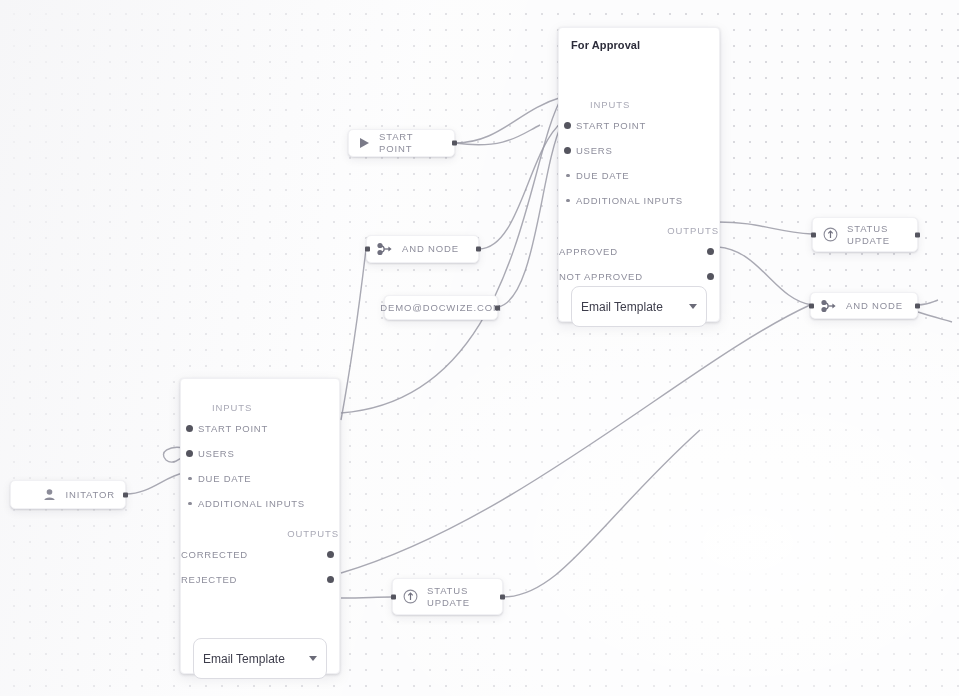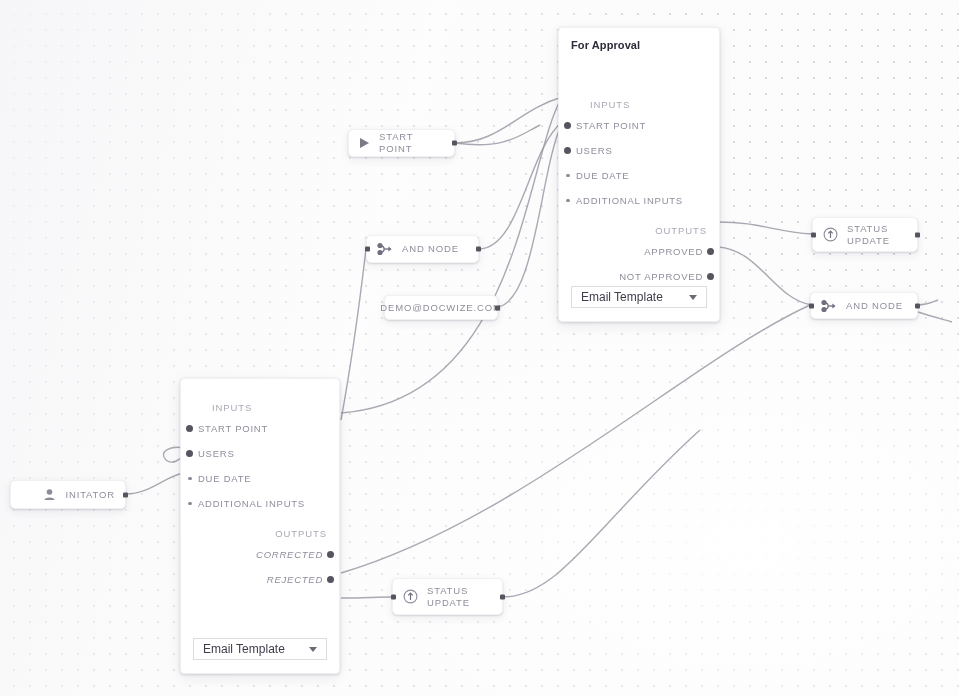--- a/index.html
+++ b/index.html
@@ -54,54 +54,54 @@
     padding: 11px 0 0 12px;
   }
   .section-label {
     font-size: 9.5px;
     color: #a9a9b6;
     letter-spacing: .9px;
     text-transform: uppercase;
     margin-left: 20px;
   }
   .inputs-label  { padding-left: 11px; }
-  .outputs-label { text-align: right; padding-right: 12px; }
+  .outputs-label { text-align: right; }
 
   .port-row {
     display: flex;
     align-items: center;
     height: 25px;
     font-size: 9.5px;
     letter-spacing: .75px;
     color: #8e8e9c;
     text-transform: uppercase;
     white-space: nowrap;
   }
   .port-row.in  { justify-content: flex-start; padding-left: 5px; }
-  .port-row.out { justify-content: flex-end;  padding-right: 5px; }
+  .port-row.out { justify-content: space-between;  padding-right: 5px; }
 
   .dot {
     width: 7px; height: 7px;
     border-radius: 50%;
     background: #55555f;
     flex: 0 0 auto;
   }
   .dot.small { width: 3.5px; height: 3.5px; background: #8b8b97; }
   .port-row.in  .dot { margin-right: 5px; }
   .port-row.in  .dot.small { margin-left: 2px; margin-right: 6.5px; }
   .port-row.out .dot { margin-left: 4px; }
 
   
   .tpl-select {
     position: absolute;
     left: 12px; right: 12px;
-    height: 22px;
+    height: 41px;
     background: #fff;
     border: 1px solid #dcdce2;
-    border-radius: 0;
+    border-radius: 8px;
     display: flex;
     align-items: center;
     padding: 0 9px;
     cursor: pointer;
   }
   .tpl-select .tpl-text {
     font-size: 12px;
     color: #3d3d4b;
     flex: 1 1 auto;
   }
@@ -249,21 +249,21 @@
         <span>DUE DATE</span>
       </div>
       <div class="port-row in">
         <span class="dot small"></span>
         <span>ADDITIONAL INPUTS</span>
       </div>
     </div>
 
     <div class="section-label outputs-label" style="position:absolute; top:149px; left:0; right:0;">OUTPUTS</div>
 
-    <div style="position:absolute; top:163px; left:8px; right:0;font-style:italic;">
+    <div style="position:absolute; top:163px; left:0; right:0;">
       <div class="port-row out">
         <span>CORRECTED</span>
         <span class="dot"></span>
       </div>
       <div class="port-row out">
         <span>REJECTED</span>
         <span class="dot"></span>
       </div>
     </div>
 

